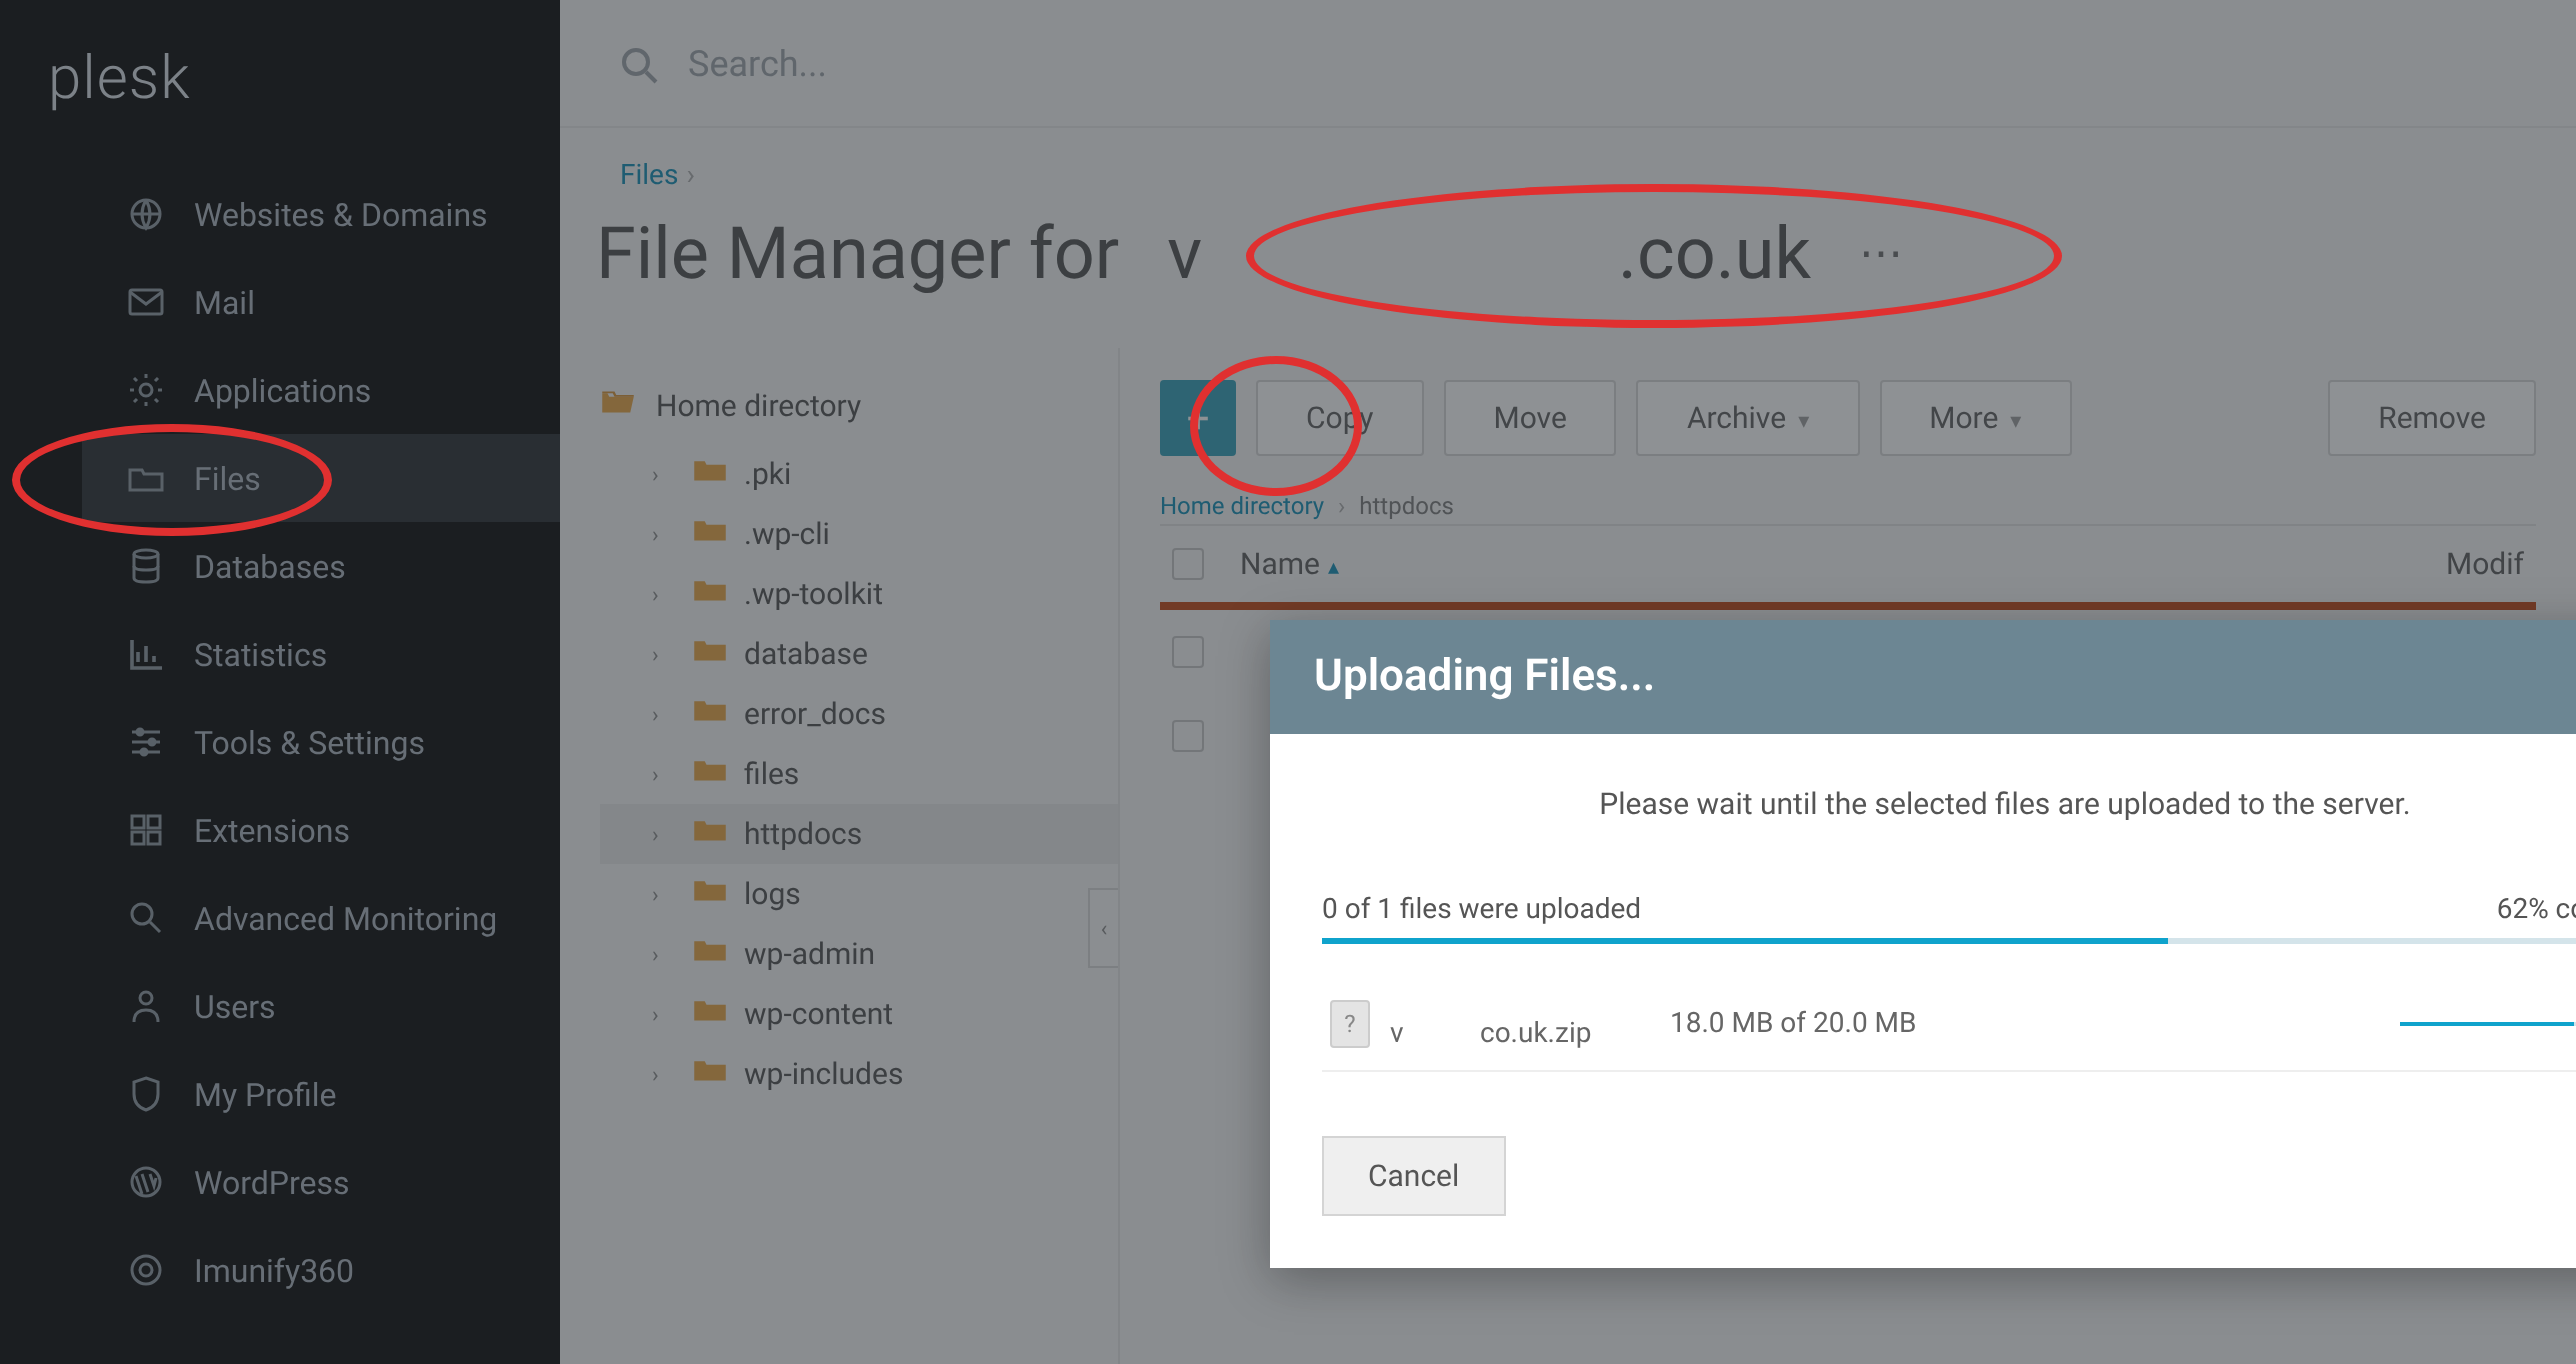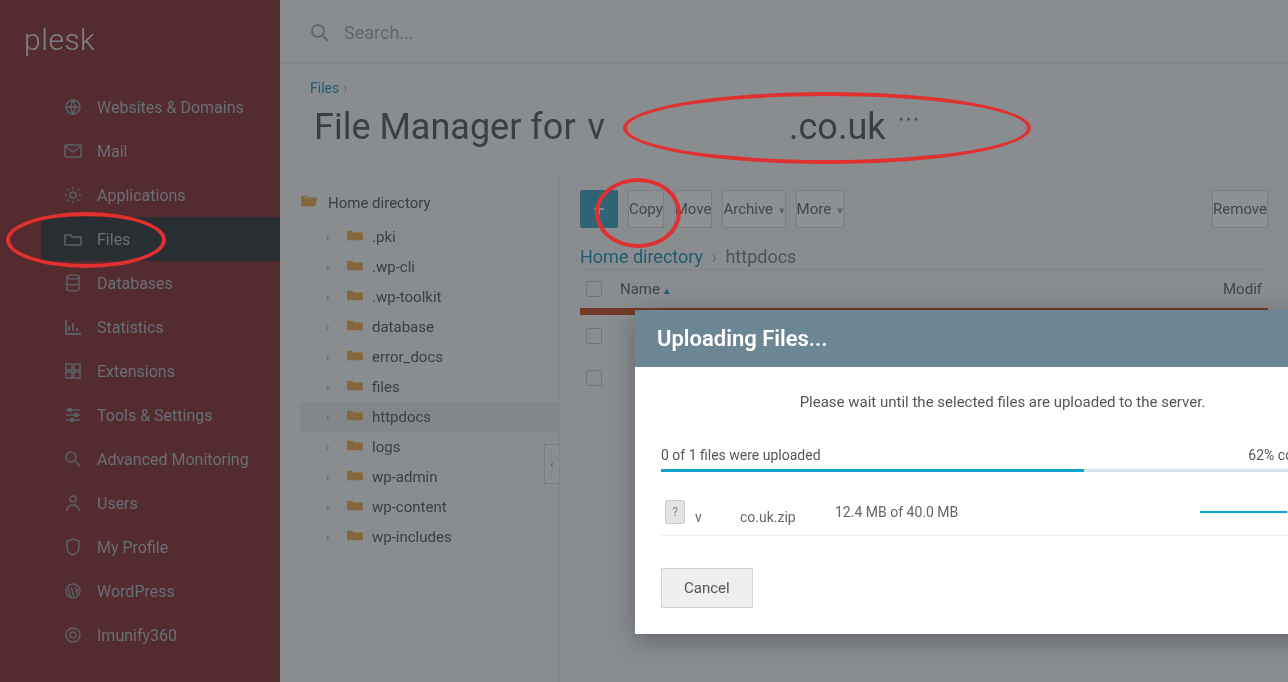--- a/index.html
+++ b/index.html
@@ -1,57 +1,57 @@
 <!DOCTYPE html>
 <html><head>
 <meta charset="utf-8">
 <style>
 * { box-sizing: border-box; margin: 0; padding: 0; font-family: -apple-system, BlinkMacSystemFont, "Segoe UI", Roboto, sans-serif; }
 html, body { width: 1288px; height: 682px; overflow: hidden; background: #f5f5f5; }
 
 .app { display: flex; width: 100%; height: 100%; position: relative; }
 
 
-.sidebar { width: 280px; background: #7f1d1d; color: #b8c0c8; flex-shrink: 0; display: flex; flex-direction: column; }
+.sidebar { width: 280px; background: #000000; color: #b8c0c8; flex-shrink: 0; display: flex; flex-direction: column; }
 .logo { padding: 22px 24px 28px; color: #d8dee5; font-size: 30px; font-weight: 300; letter-spacing: 0.5px; }
 .nav-item { display: flex; align-items: center; gap: 14px; padding: 12px 22px; cursor: pointer; color: #a8b2bc; font-size: 16px; margin-left: 41px; }
 .nav-item.active { background: #1f2428; }
 .nav-item .icon { width: 20px; height: 20px; display: inline-flex; align-items: center; justify-content: center; color: #8a949e; }
 
 
 .main { flex: 1; display: flex; flex-direction: column; background: #f5f5f5; min-width: 0; }
 .searchbar { display: flex; align-items: center; gap: 14px; padding: 22px 30px 20px; border-bottom: 1px solid #e6e6e6; color: #9aa0a6; font-size: 18px; text-align: right; }
 .breadcrumb-top { padding: 16px 30px 0; font-size: 14px; color: #0a8bb3; }
 .breadcrumb-top .chev { color: #aaa; margin-left: 4px; }
-.page-title { padding: 10px 34px 26px; font-size: 36px; color: #4a4a4a; font-weight: 400; display: flex; align-items: flex-start; gap: 12px; position: relative; }
+.page-title { padding: 10px 18px 26px; font-size: 36px; color: #4a4a4a; font-weight: 400; display: flex; align-items: center; gap: 24px; position: relative; }
 .page-title .more-dots { font-size: 22px; color: #666; letter-spacing: 2px; }
 .content-pane { display: flex; flex: 1; min-height: 0; }
 
 
 .tree-panel { width: 280px; border-right: 1px solid #e4e4e4; padding: 16px 0 16px 20px; overflow-y: auto; font-size: 15px; color: #4a4a4a; position: relative; }
 .tree-root { display: flex; align-items: center; gap: 10px; padding: 4px 0 10px; }
 .tree-item { display: flex; align-items: center; gap: 8px; padding: 6px 0 6px 26px; cursor: pointer; }
 .tree-item.sel { background: #e8e8e8; }
 .tree-item .caret { width: 12px; color: #888; font-size: 11px; }
 .folder-icon { width: 18px; height: 14px; display: inline-block; }
 .folder-open { fill: #e8a33d; }
 .folder-closed { fill: #e8a33d; }
 .collapse-handle { position: absolute; right: -1px; top: 270px; width: 16px; height: 40px; border: 1px solid #d8d8d8; background: #f8f8f8; display: flex; align-items: center; justify-content: center; font-size: 11px; color: #888; }
 
 
 .file-area { flex: 1; padding: 16px 20px; min-width: 0; }
 .toolbar { display: flex; gap: 10px; align-items: center; margin-bottom: 18px; flex-wrap: wrap; }
-.btn { padding: 9px 0; border: 1px solid #d4d4d4; background: #fff; color: #5a5a5a; font-size: 15px; cursor: pointer; border-radius: 2px; }
+.btn { padding: 9px 24px; border: 1px solid #d4d4d4; background: #fff; color: #5a5a5a; font-size: 15px; cursor: pointer; border-radius: 2px; }
 .btn.plus { background: #2c9cb5; border-color: #2c9cb5; color: #fff; width: 38px; height: 38px; font-size: 20px; padding: 0; display: flex; align-items: center; justify-content: center; }
 .btn .chev-d { font-size: 11px; margin-left: 6px; color: #999; }
 .btn.remove { margin-left: auto; }
-.breadcrumb-dir { font-size: 18px; color: #0a8bb3; margin-bottom: 2px; }
+.breadcrumb-dir { font-size: 12px; color: #0a8bb3; margin-bottom: 2px; }
 .breadcrumb-dir .sep { color: #aaa; margin: 0 4px; }
 .breadcrumb-dir .cur { color: #777; }
-.table-head { display: flex; align-items: center; gap: 18px; padding: 10px 6px; border-top: 1px solid #e0e0e0; border-bottom: 7px solid #c2410c; color: #555; font-size: 15px; }
+.table-head { display: flex; align-items: center; gap: 18px; padding: 10px 6px; border-top: 1px solid #e0e0e0; border-bottom: 4px solid #c2410c; color: #555; font-size: 15px; }
 .table-head .col-mod { margin-left: auto; }
 .table-head .sort-ind { color: #0a8bb3; font-size: 11px; margin-left: 4px; }
 .row { display: flex; align-items: center; gap: 18px; padding: 12px 6px; color: #555; font-size: 15px; }
 .row .mod { margin-left: auto; white-space: nowrap; }
 .chk { width: 16px; height: 16px; border: 1px solid #c4c4c4; border-radius: 2px; display: inline-block; }
 
 
 .modal-backdrop { position: absolute; inset: 0; background: rgba(50,55,60,0.55); }
 .modal { position: absolute; left: 635px; top: 310px; width: 735px; background: #fff; box-shadow: 0 6px 24px rgba(0,0,0,0.3); }
 .modal-head { background: #6c8693; color: #fff; padding: 16px 22px; display: flex; align-items: center; justify-content: space-between; font-size: 22px; font-weight: 600; }
@@ -136,39 +136,39 @@
           <span class="icon">
             <svg width="18" height="16" viewBox="0 0 18 16" stroke="#8a949e" fill="none" stroke-width="1.8">
               <path d="M2 1 L2 15 L17 15"></path>
               <path d="M5 12 L5 7 M9 12 L9 4 M13 12 L13 9"></path>
             </svg>
           </span>
           <span>Statistics</span>
         </div>
         <div class="nav-item">
           <span class="icon">
-            <svg width="18" height="18" viewBox="0 0 18 18" stroke="#8a949e" fill="none" stroke-width="1.5">
-              <rect x="2" y="2" width="6" height="6"></rect>
-              <rect x="10" y="2" width="6" height="6"></rect>
-              <rect x="2" y="10" width="6" height="6"></rect>
-              <rect x="10" y="10" width="6" height="6"></rect>
-            </svg>
-          </span>
-          <span>Extensions</span>
-        </div>
-        <div class="nav-item">
-          <span class="icon">
             <svg width="18" height="16" viewBox="0 0 18 16" stroke="#8a949e" fill="none" stroke-width="1.5">
               <path d="M2 3 L16 3 M2 8 L16 8 M2 13 L16 13"></path>
               <circle cx="6" cy="3" r="1.5" fill="#8a949e"></circle>
               <circle cx="12" cy="8" r="1.5" fill="#8a949e"></circle>
               <circle cx="8" cy="13" r="1.5" fill="#8a949e"></circle>
             </svg>
           </span>
           <span>Tools &amp; Settings</span>
+        </div>
+        <div class="nav-item">
+          <span class="icon">
+            <svg width="18" height="18" viewBox="0 0 18 18" stroke="#8a949e" fill="none" stroke-width="1.5">
+              <rect x="2" y="2" width="6" height="6"></rect>
+              <rect x="10" y="2" width="6" height="6"></rect>
+              <rect x="2" y="10" width="6" height="6"></rect>
+              <rect x="10" y="10" width="6" height="6"></rect>
+            </svg>
+          </span>
+          <span>Extensions</span>
         </div>
         <div class="nav-item">
           <span class="icon">
             <svg width="18" height="18" viewBox="0 0 18 18" stroke="#8a949e" fill="none" stroke-width="1.5">
               <circle cx="7" cy="7" r="5"></circle>
               <path d="M11 11 L16 16"></path>
             </svg>
           </span>
           <span>Advanced Monitoring</span>
         </div>
@@ -377,21 +377,21 @@
       <div class="progress-labels">
         <span>0 of 1 files were uploaded</span>
         <span>62% completed</span>
       </div>
       <div class="progress-track">
         <div class="progress-fill" id="pf1" style="width: 62%;"></div>
       </div>
       <div class="file-row">
         <span class="ficon">?</span>
         <span class="fname"><span>v</span>&nbsp;&nbsp;&nbsp;&nbsp;&nbsp;&nbsp;&nbsp;&nbsp;&nbsp;&nbsp;&nbsp;<span>co.uk.zip</span></span>
-        <span class="fsize">12.4 MB of 40.0 MB</span>
+        <span class="fsize">18.0 MB of 20.0 MB</span>
         <span class="mini-track">
             <span class="mini-fill" id="pf2" style="display: block; width: 62%;"></span>
           </span>
       </div>
     </div>
     <div class="modal-foot">
       <button class="btn-cancel">Cancel</button>
     </div>
   </div>
 

